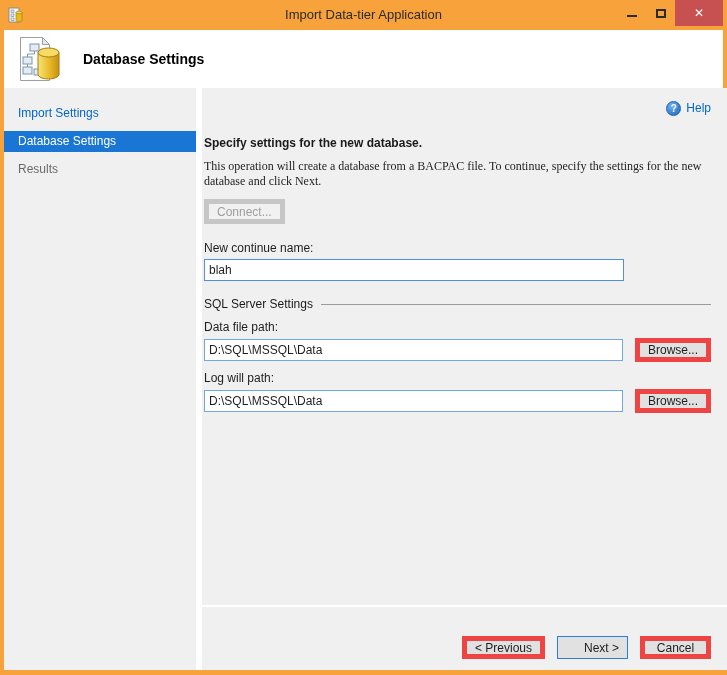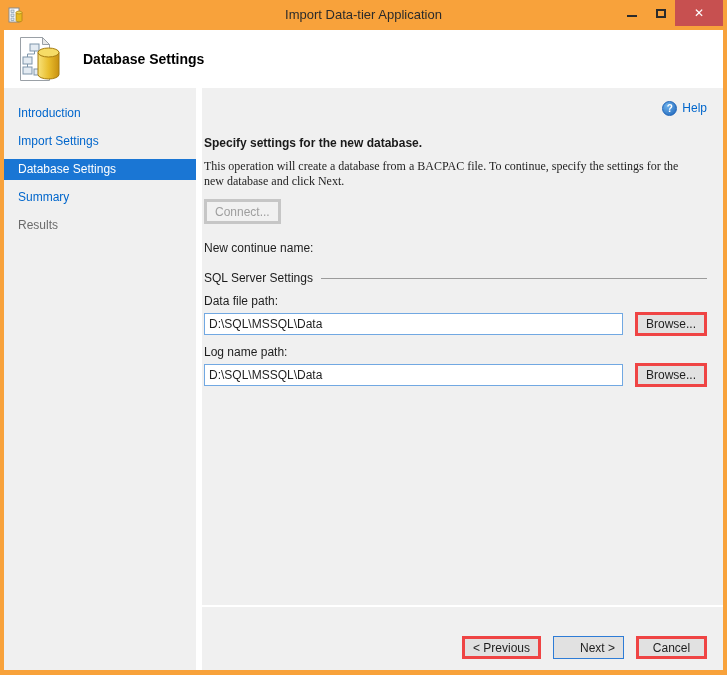--- a/index.html
+++ b/index.html
@@ -95,21 +95,21 @@
   .text-input.focused { border-color:#4D90E0; }
   .row-file { margin-top:4px; }
   .row-file .text-input { width:419px; }
   .group-row { margin-top:16px; display:flex; align-items:center; }
   .group-label { margin-right:8px; color:#1a1a1a; }
   .group-line { flex:1; height:1px; background:#9B9B9B; }
   .lbl-file { margin-top:9px; }
   
   .btn {
     min-width:72px; height:24px; background:#E1E1E1;
-    border:3px solid #ef4444; font-family:"Liberation Sans", sans-serif;
+    border:5px solid #ef4444; font-family:"Liberation Sans", sans-serif;
     font-size:12px; color:#1e1e1e; cursor:pointer; padding:0 8px;
   }
   .btn:disabled {
     background:#F1F1F1; border-color:#C6C6C6; color:#9E9E9E; cursor:default;
   }
   .btn-connect { min-width:75px; height:25px; }
   .btn-default { border:1px solid #2E7CD6;text-align:right; }
   .spacer { flex:1; }
   .footer-line { height:2px; background:#ffffff; margin:0 -16px 0 -2px; }
   .footer {
@@ -169,57 +169,58 @@
         <path d="M21 17.5 h21 v22 a10.5 4.5 0 0 1 -21 0 z" fill="url(#gold)" stroke="#A67C10"></path>
         <ellipse cx="31.5" cy="17.5" rx="10.5" ry="4.5" fill="#F6DC66" stroke="#A67C10"></ellipse>
       </svg>
     </span>
     <span class="header-title">Database Settings</span>
   </div>
 
   <div class="bodyrow">
 
     <nav class="sidebar">
-      <div class="nav-item">Introduction</div>
       <div class="nav-item">Import Settings</div>
       <div class="nav-item current">Database Settings</div>
-      <div class="nav-item">Summary</div>
       <div class="nav-item disabled">Results</div>
     </nav>
 
     <div class="vgap"></div>
 
     <main class="main">
 
       <div class="help-row">
         <span class="help-icon">?</span>
         <span class="help-link">Help</span>
       </div>
 
       <p class="heading">Specify settings for the new database.</p>
       <p class="desc">This operation will create a database from a BACPAC file. To continue, specify the settings for the new database and click Next.</p>
 
       <div class="field-row row-server">
         <button class="btn btn-connect" disabled="">Connect...</button>
       </div>
 
       <div class="field-label">New continue name:</div>
+      <div class="field-row" style="margin-top:4px;">
+        <input class="text-input focused" type="text" value="blah" style="">
+      </div>
 
       <div class="group-row">
         <span class="group-label">SQL Server Settings</span>
         <span class="group-line"></span>
       </div>
 
       <div class="lbl-file">Data file path:</div>
       <div class="field-row row-file">
         <input class="text-input" type="text" value="D:\SQL\MSSQL\Data" style="">
         <button class="btn">Browse...</button>
       </div>
 
-      <div class="lbl-file">Log name path:</div>
+      <div class="lbl-file">Log will path:</div>
       <div class="field-row row-file">
         <input class="text-input" type="text" value="D:\SQL\MSSQL\Data" style="">
         <button class="btn">Browse...</button>
       </div>
 
       <div class="spacer"></div>
 
       <div class="footer-line"></div>
       <div class="footer">
         <button class="btn">&lt; Previous</button>

